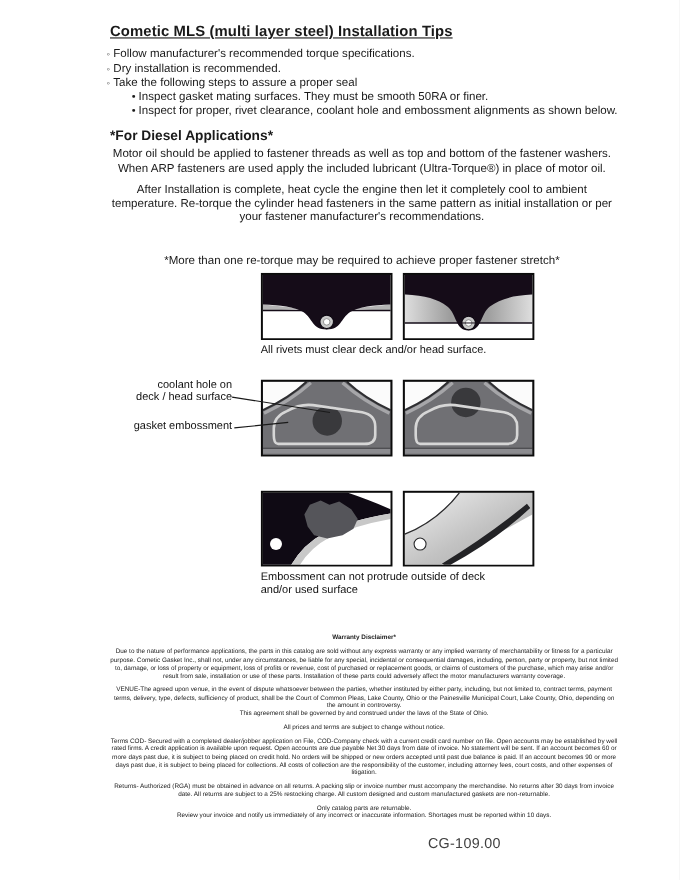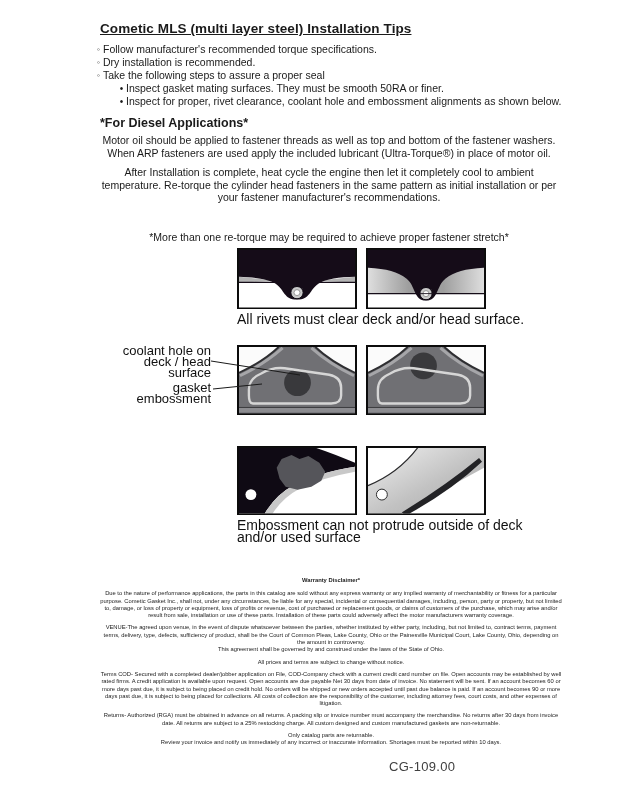--- a/index.html
+++ b/index.html
@@ -17,23 +17,23 @@
   .bullet-row{display:flex;}
   .bullet-row .mk{width:9px;flex:0 0 9px;font-size:8px;line-height:13px;}
   .bullet-row.sub{padding-left:23px;}
   .bullet-row.sub .mk{font-size:10px;}
   .diesel-heading{left:100px;top:116px;font-size:12.5px;font-weight:bold;}
   .body-par{left:100px;width:458px;font-size:10.5px;line-height:12.6px;}
   .dg-label{position:absolute;top:16px;width:120px;text-align:center;font-size:13px;color:#4c1d95;}
   .dg-row{position:absolute;left:237px;width:260px;}
   .panels{position:absolute;top:16px;left:0;display:flex;gap:9px;}
   .panel{width:120px;display:block;}
-  .caption{font-size:14px;line-height:12px;color:#111;}
+  .caption{font-size:10px;line-height:12px;color:#111;}
   .side-label{position:absolute;left:98px;width:113px;text-align:right;
-    font-size:13px;line-height:10.8px;color:#111;}
+    font-size:10px;line-height:10.8px;color:#111;}
   .pointer-overlay{position:absolute;left:205px;top:350px;width:100px;height:45px;z-index:5;}
   .fineprint{left:100px;top:577px;width:462px;font-size:5.8px;line-height:7.3px;color:#222;}
   .fineprint p{margin:0 0 5px 0;}
   .fineprint .fp-title{font-weight:bold;margin-bottom:6px;}
   .fineprint .tight{margin-bottom:0;}
   .footer-code{left:389px;top:759px;font-size:13px;color:#404040;letter-spacing:0.3px;}
 </style>
 </head>
 <body>
 

